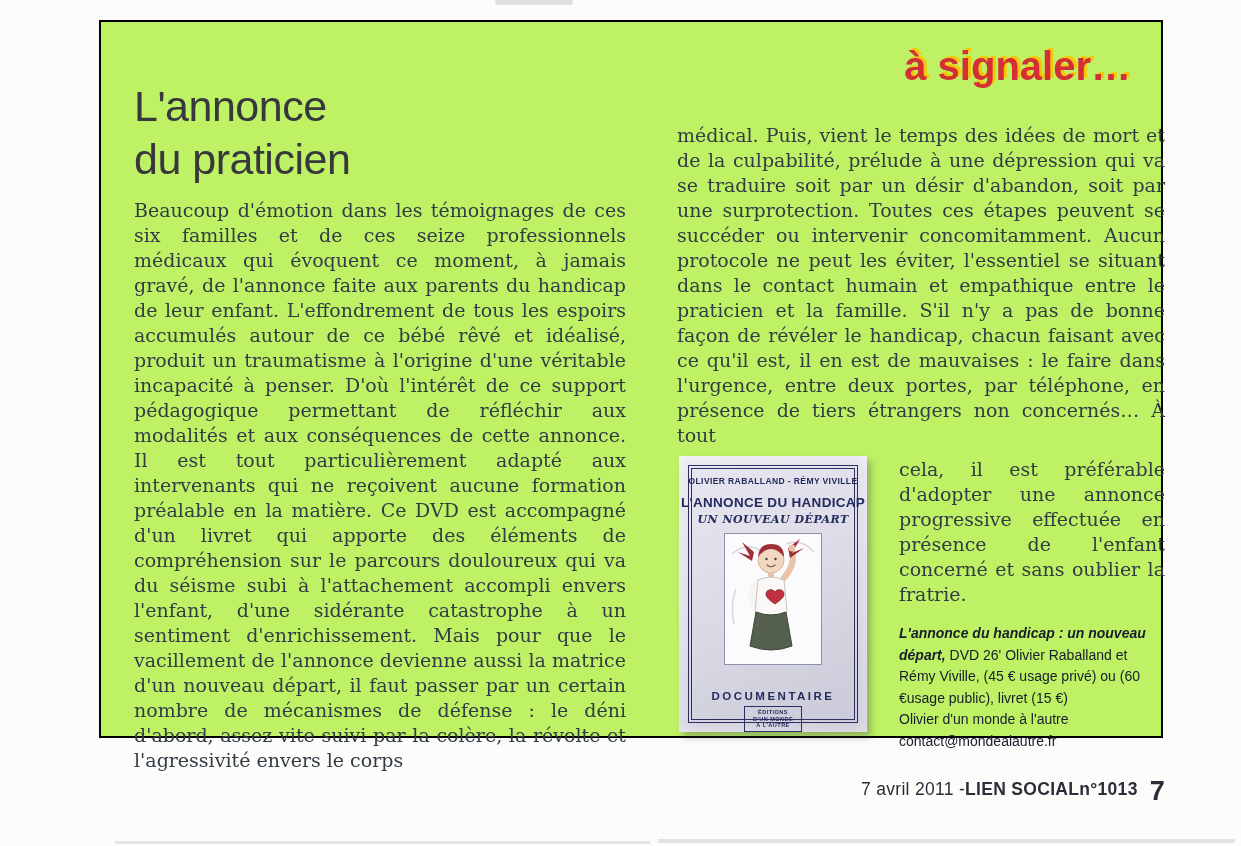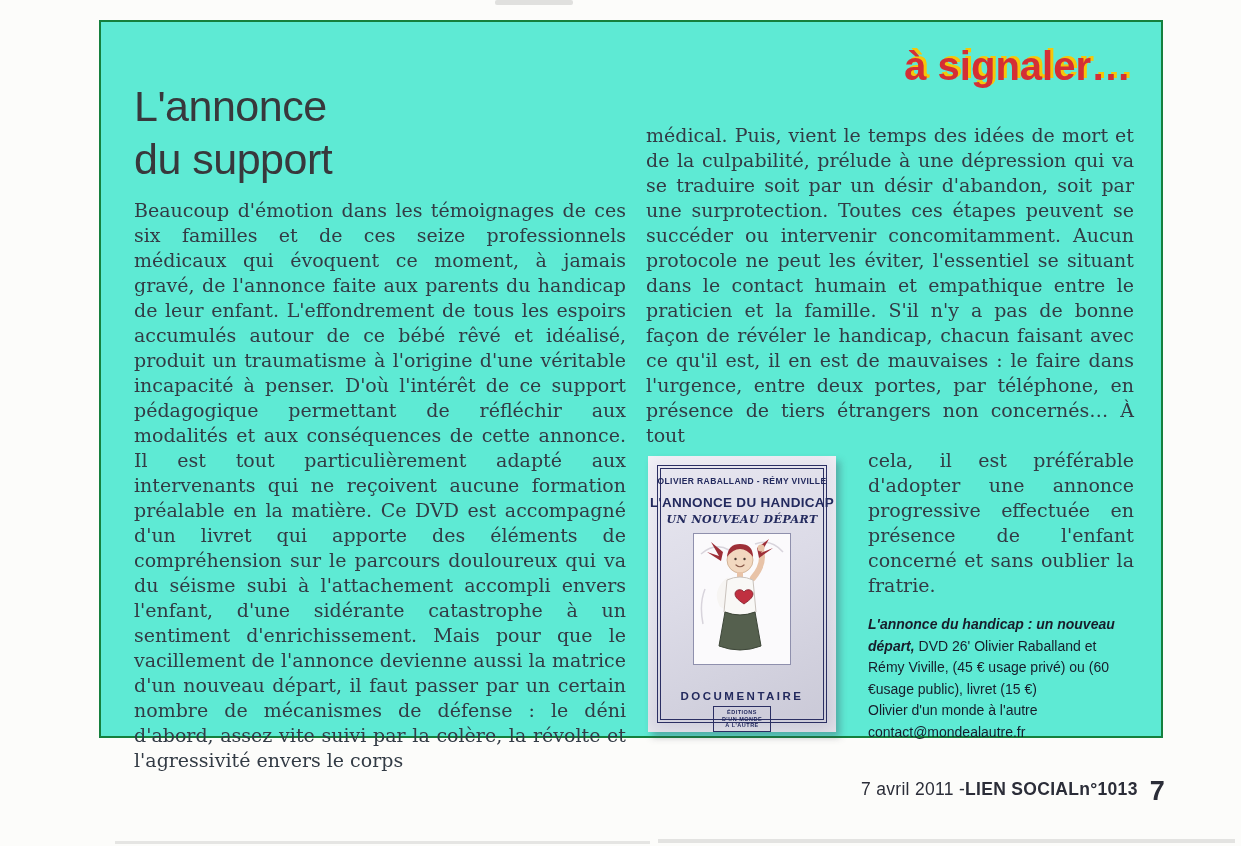--- a/index.html
+++ b/index.html
@@ -11,45 +11,45 @@
   }
   
   .artifact{position:absolute;background:#c9c9c7;}
   .artifact.top-smudge{left:495px;top:0;width:78px;height:5px;opacity:.55;border-radius:2px;}
   .artifact.bottom-line-left{left:115px;top:841px;width:535px;height:3px;opacity:.45;}
   .artifact.bottom-line-right{left:658px;top:839px;width:577px;height:4px;opacity:.5;}
 
   
   .panel{
     position:absolute;left:99px;top:20px;width:1060px;height:714px;
-    background:#5eead4;border:2px solid #15803d;
+    background:#bef264;border:2px solid #000000;
   }
   .section-label{
     position:absolute;top:22px;right:30px;
     font-size:40px;font-weight:bold;letter-spacing:0px;
     color:#d42f35;
     text-shadow:3px -2px 0 #f6c60a;
   }
   .article-title{
     position:absolute;left:33px;top:58px;
     font-size:43px;line-height:53px;font-weight:500;
     color:#38383c;letter-spacing:-0.5px;
   }
   .col-left{
     position:absolute;left:33px;top:176px;width:492px;
   }
   .col-right{
-    position:absolute;left:545px;top:101px;width:488px;
+    position:absolute;left:576px;top:101px;width:488px;
   }
   .bodytext{
     font-family:"DejaVu Serif","Liberation Serif",serif;
     font-size:19px;line-height:25px;color:#333b45;
     text-align:justify;margin:0;
   }
-  .col-right .part2{margin-top:0;}
+  .col-right .part2{margin-top:9px;}
 
   
   .cover-float{
     float:left;width:206px;margin:8px 16px 6px 0;
   }
   .cover{
     position:relative;width:188px;height:276px;margin-left:2px;
     background:linear-gradient(155deg,#e9e8f1 0%,#dcdbe7 45%,#c9c8d6 100%);
     box-shadow:4px 5px 7px rgba(60,60,80,.35), inset 0 0 18px rgba(255,255,255,.6);
   }
@@ -103,21 +103,21 @@
 <div class="artifact top-smudge"></div>
 <div class="artifact bottom-line-left"></div>
 <div class="artifact bottom-line-right"></div>
 
 <div class="panel">
 
   <div class="section-label">à signaler…</div>
 
   <h1 class="article-title" style="margin:0;font-weight:normal;">
     <span>L'annonce</span><br>
-    <span>du support</span>
+    <span>du praticien</span>
   </h1>
 
   <div class="col-left">
     <p class="bodytext">Beaucoup d'émotion dans les témoignages de ces six familles et de ces seize professionnels médicaux qui évoquent ce moment, à jamais gravé, de l'annonce faite aux parents du handicap de leur enfant. L'effondrement de tous les espoirs accumulés autour de ce bébé rêvé et idéalisé, produit un traumatisme à l'origine d'une véritable incapacité à penser. D'où l'intérêt de ce support pédagogique permettant de réfléchir aux modalités et aux conséquences de cette annonce. Il est tout particulièrement adapté aux intervenants qui ne reçoivent aucune formation préalable en la matière. Ce DVD est accompagné d'un livret qui apporte des éléments de compréhension sur le parcours douloureux qui va du séisme subi à l'attachement accompli envers l'enfant, d'une sidérante catastrophe à un sentiment d'enrichissement. Mais pour que le vacillement de l'annonce devienne aussi la matrice d'un nouveau départ, il faut passer par un certain nombre de mécanismes de défense : le déni d'abord, assez vite suivi par la colère, la révolte et l'agressivité envers le corps</p>
   </div>
 
   <div class="col-right">
     <p class="bodytext">médical. Puis, vient le temps des idées de mort et de la culpabilité, prélude à une dépression qui va se traduire soit par un désir d'abandon, soit par une surprotection. Toutes ces étapes peuvent se succéder ou intervenir concomitamment. Aucun protocole ne peut les éviter, l'essentiel se situant dans le contact humain et empathique entre le praticien et la famille. S'il n'y a pas de bonne façon de révéler le handicap, chacun faisant avec ce qu'il est, il en est de mauvaises : le faire dans l'urgence, entre deux portes, par téléphone, en présence de tiers étrangers non concernés… À tout</p>
 
     <div class="cover-float">

